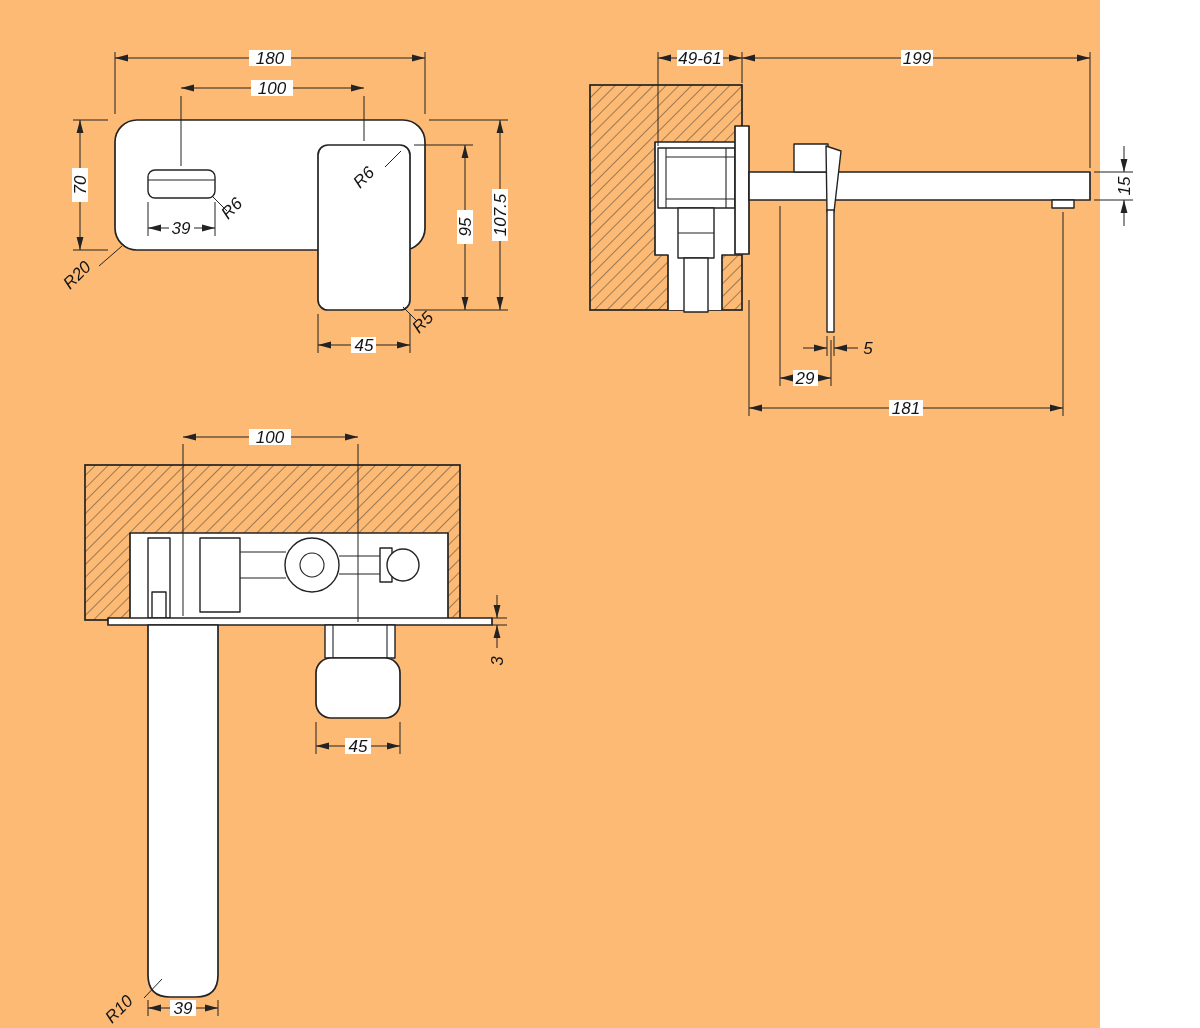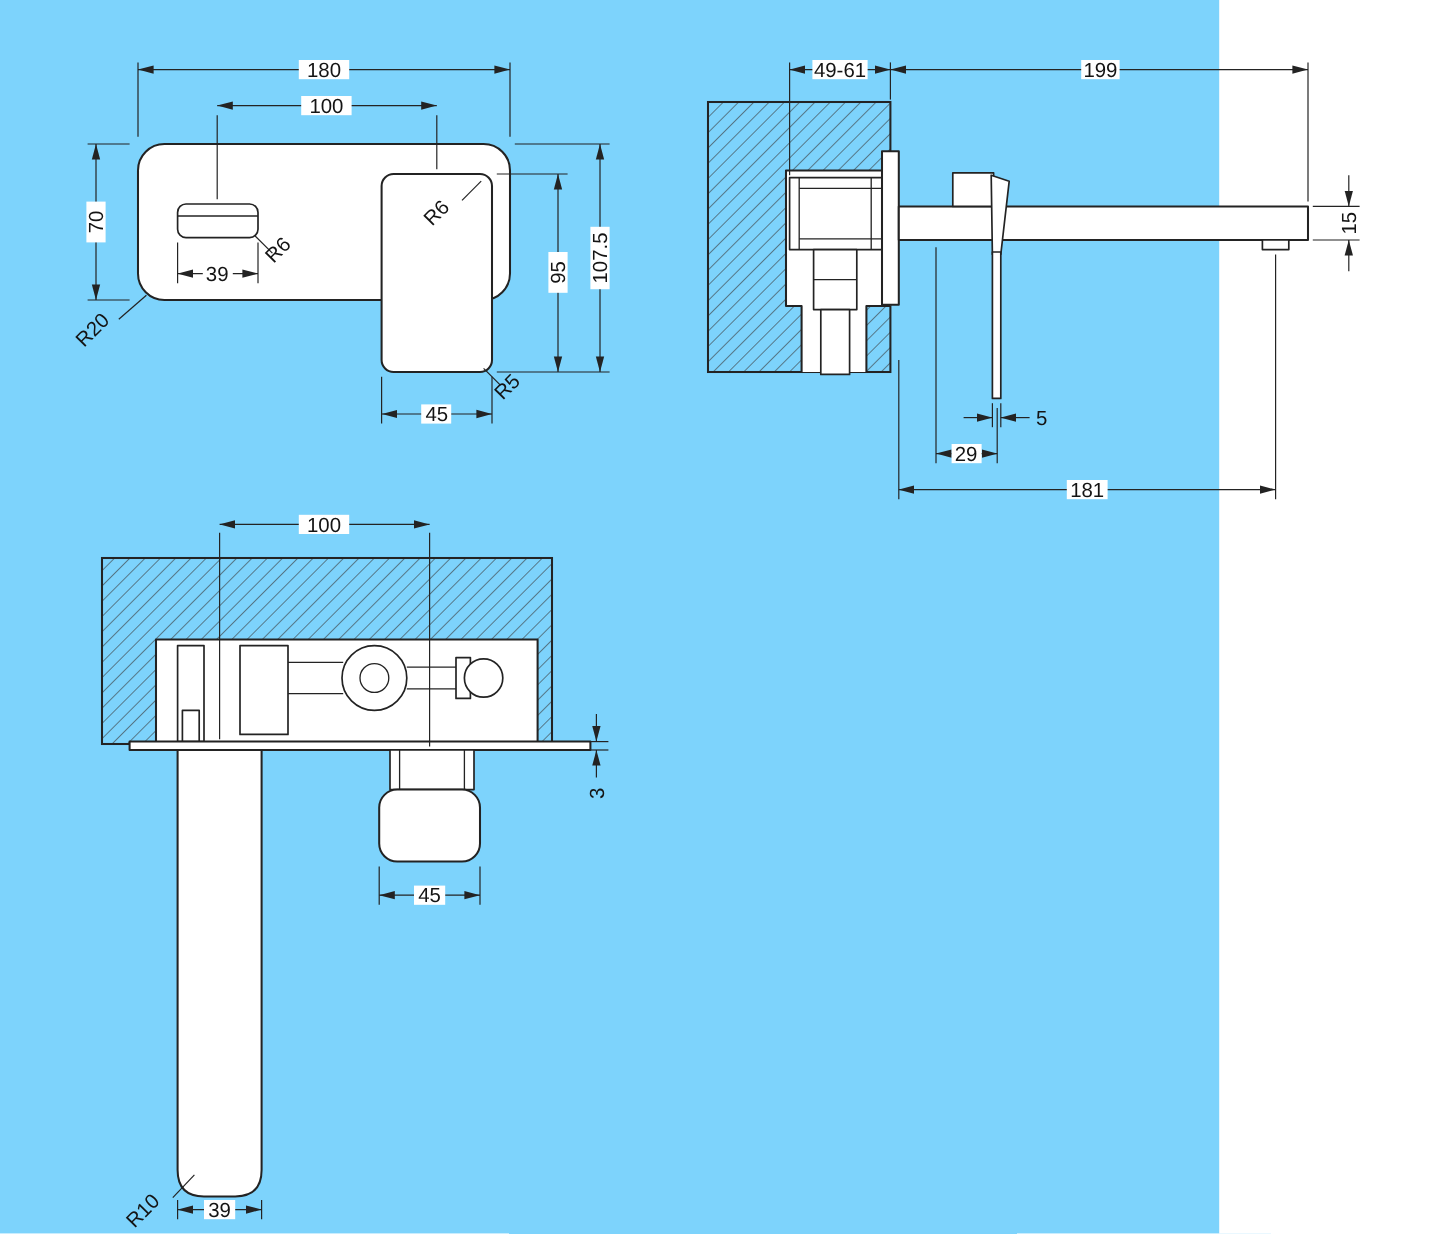--- a/index.html
+++ b/index.html
@@ -1,16 +1,16 @@
 <!DOCTYPE html>
 <html><head>
 <meta charset="utf-8">
 <style>
   html,body{margin:0;padding:0;background:#fff;}
-  .stage{position:relative;width:1016px;height:1028px;background:#7dd3fc;font-family:"Liberation Sans",sans-serif;}
+  .stage{position:relative;width:1100px;height:1028px;background:#fdba74;font-family:"Liberation Sans",sans-serif;font-style:italic;}
   svg text{font-family:"Liberation Sans",sans-serif;font-size:17px;fill:#141414;}
   .obj{fill:#fff;stroke:#232323;stroke-width:1.7;stroke-linejoin:round;}
   .obj2{fill:#fff;stroke:#232323;stroke-width:1.4;stroke-linejoin:round;}
   .thin{fill:none;stroke:#232323;stroke-width:1.1;}
   .wh{fill:#fff;stroke:none;}
   .edge{fill:none;stroke:#232323;stroke-width:1.7;stroke-linejoin:round;}
   .dim{fill:none;stroke:#232323;stroke-width:1;}
   .ext{fill:none;stroke:#232323;stroke-width:1;}
   .bg{fill:#fff;stroke:none;}
   .lbl{text-anchor:middle;}

